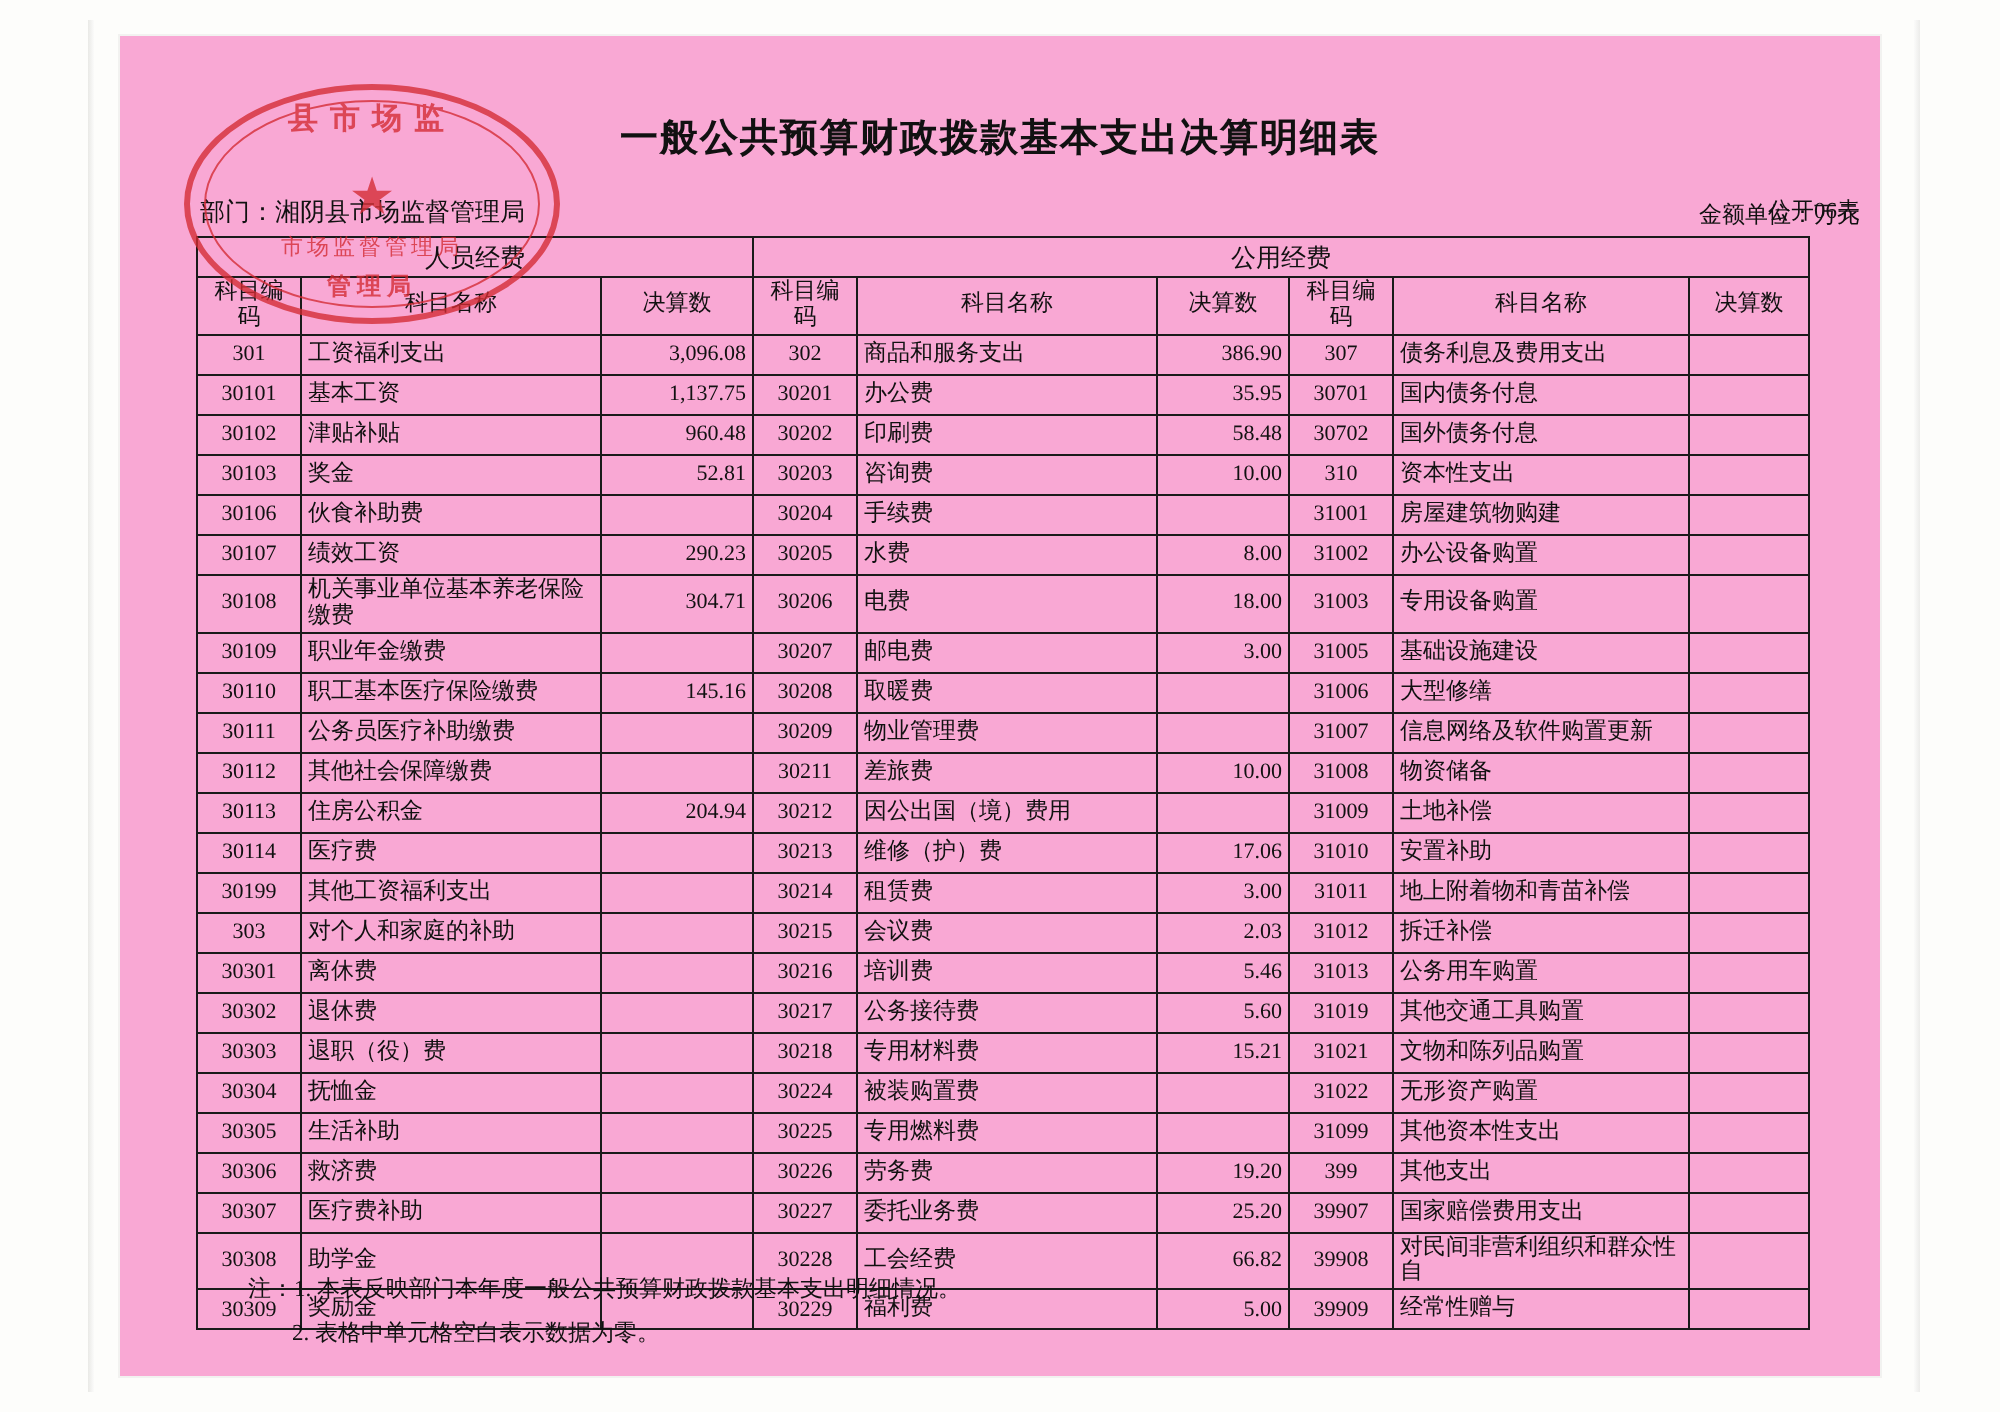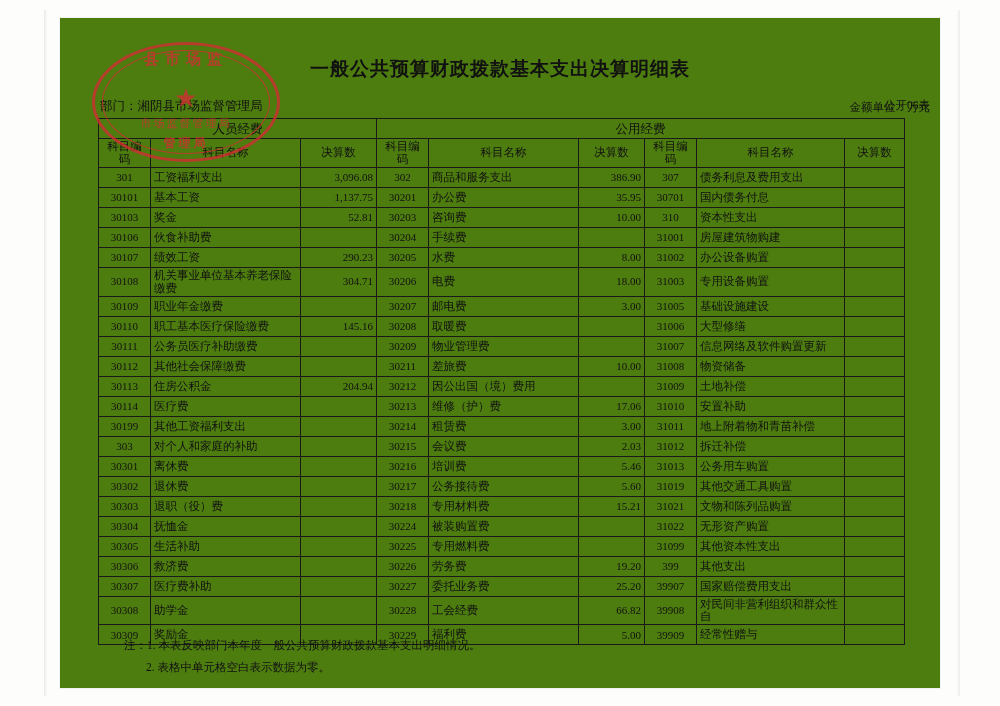--- a/index.html
+++ b/index.html
@@ -17,21 +17,21 @@
     height: 706px;
     background: #fdfdfb;
     overflow: hidden;
   }
   .sheet {
     position: absolute;
     left: 60px;
     top: 18px;
     width: 880px;
     height: 670px;
-    background: #4d7c0f;
+    background: #f9a8d4;
     box-shadow: 0 0 0 1px #f2f2f0;
   }
   .title {
     position: absolute;
     left: 0;
     top: 38px;
     width: 880px;
     text-align: center;
     font-size: 19px;
     font-weight: bold;
@@ -242,20 +242,31 @@
             <td class="name">基本工资</td>
             <td class="num">1,137.75</td>
             <td class="code">30201</td>
             <td class="name">办公费</td>
             <td class="num">35.95</td>
             <td class="code">30701</td>
             <td class="name">国内债务付息</td>
             <td class="num"></td>
           </tr>
           <tr>
+            <td class="code">30102</td>
+            <td class="name">津贴补贴</td>
+            <td class="num">960.48</td>
+            <td class="code">30202</td>
+            <td class="name">印刷费</td>
+            <td class="num">58.48</td>
+            <td class="code">30702</td>
+            <td class="name">国外债务付息</td>
+            <td class="num"></td>
+          </tr>
+          <tr>
             <td class="code">30103</td>
             <td class="name">奖金</td>
             <td class="num">52.81</td>
             <td class="code">30203</td>
             <td class="name">咨询费</td>
             <td class="num">10.00</td>
             <td class="code">310</td>
             <td class="name">资本性支出</td>
             <td class="num"></td>
           </tr>

